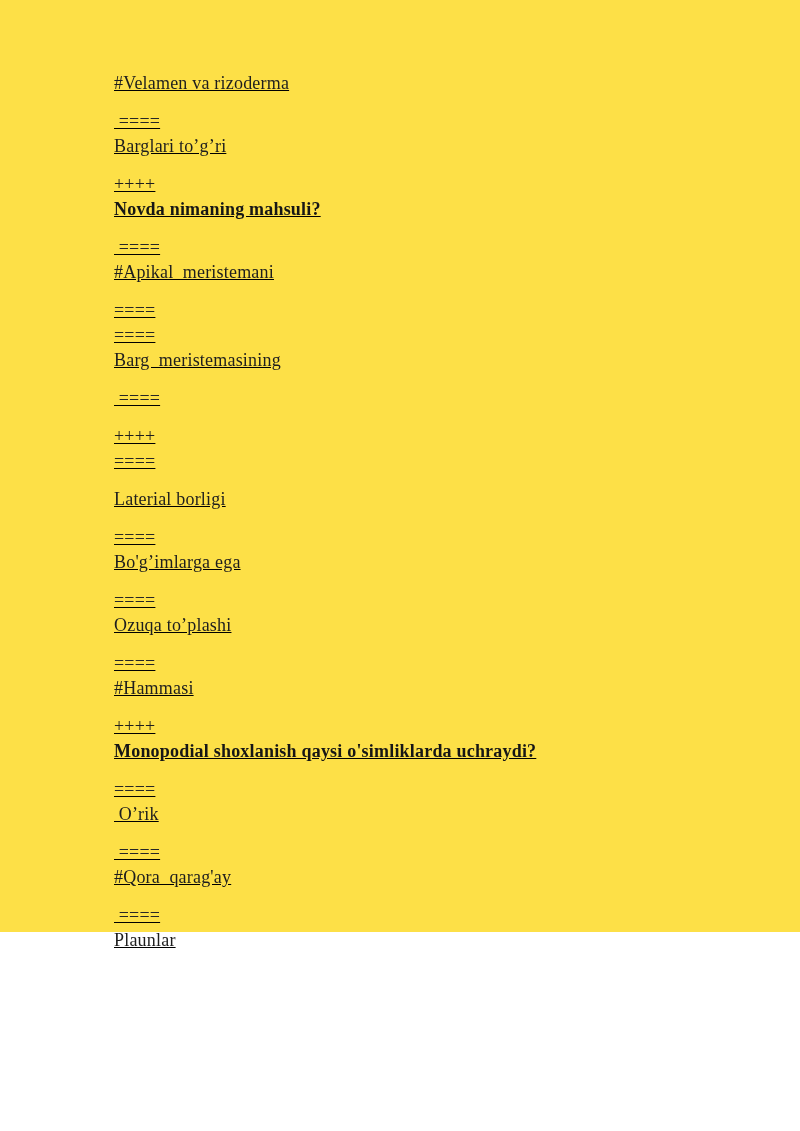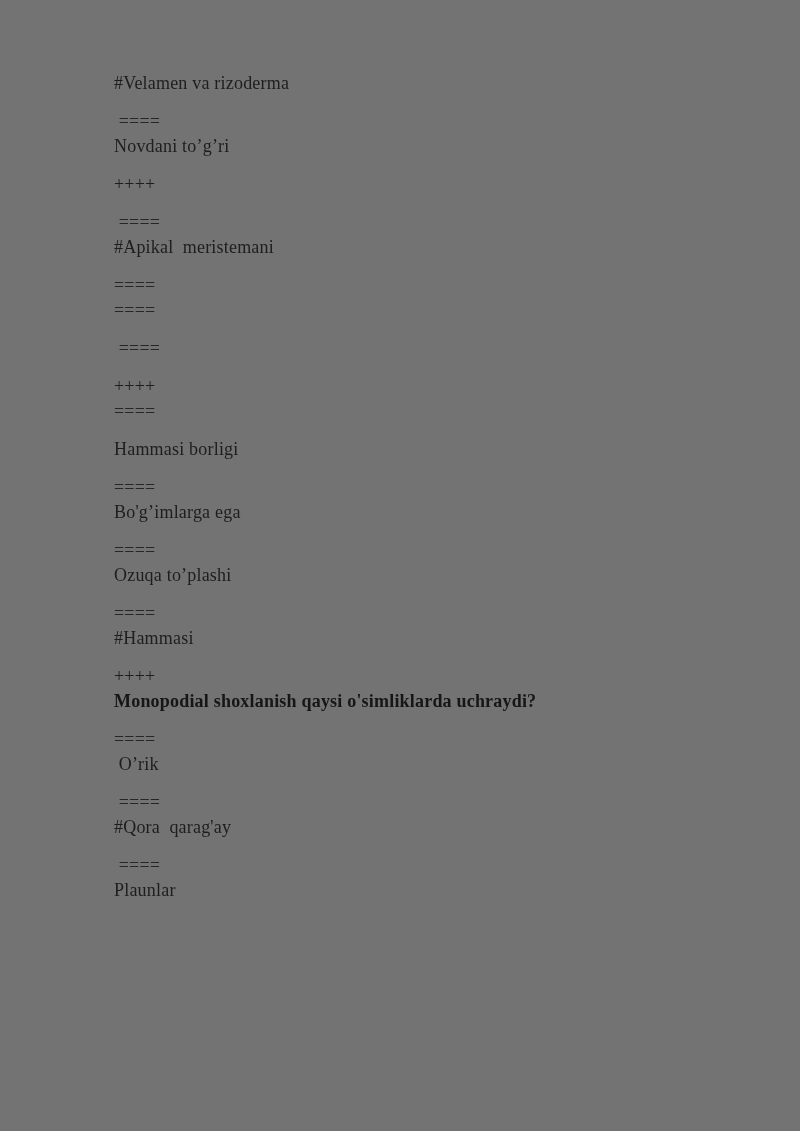--- a/index.html
+++ b/index.html
@@ -8,22 +8,23 @@
   }
   body {
     width: 800px;
     height: 1131px;
     background: #ffffff;
     overflow: hidden;
   }
   .page {
     position: relative;
     width: 800px;
-    height: 1131px;
-    background: #737373;
+    height: 932px;
+    background: #fde047;
+    text-decoration: underline;
   }
   .doc {
     box-sizing: border-box;
     padding: 74px 40px 0 114px;
     font-family: "Liberation Serif", "DejaVu Serif", serif;
     font-size: 18px;
     color: #1e1e1e;
     letter-spacing: 0.2px;
   }
   p.line {
@@ -38,30 +39,32 @@
   p.sep       { color: #262626; }
   p.plus      { color: #1e1e1e; }
 </style>
 </head>
 <body>
 
 <div class="page">
   <div class="doc" id="doc-lines">
       <p class="line text gap-first">#Velamen va rizoderma</p>
       <p class="line sep gap-lg"> ====</p>
-      <p class="line text gap-sm">Novdani to’g’ri</p>
+      <p class="line text gap-sm">Barglari to’g’ri</p>
       <p class="line plus gap-lg">++++</p>
+      <p class="line question gap-sm">Novda nimaning mahsuli?</p>
       <p class="line sep gap-lg"> ====</p>
       <p class="line text gap-sm">#Apikal  meristemani</p>
       <p class="line sep gap-lg">====</p>
       <p class="line sep gap-sm">====</p>
+      <p class="line text gap-sm">Barg  meristemasining</p>
       <p class="line sep gap-lg"> ====</p>
       <p class="line plus gap-lg">++++</p>
       <p class="line sep gap-sm">====</p>
-      <p class="line text gap-lg">Hammasi borligi</p>
+      <p class="line text gap-lg">Laterial borligi</p>
       <p class="line sep gap-lg">====</p>
       <p class="line text gap-sm">Bo'g’imlarga ega</p>
       <p class="line sep gap-lg">====</p>
       <p class="line text gap-sm">Ozuqa to’plashi</p>
       <p class="line sep gap-lg">====</p>
       <p class="line text gap-sm">#Hammasi</p>
       <p class="line plus gap-lg">++++</p>
       <p class="line question gap-sm">Monopodial shoxlanish qaysi o'simliklarda uchraydi?</p>
       <p class="line sep gap-lg">====</p>
       <p class="line text gap-sm"> O’rik</p>

